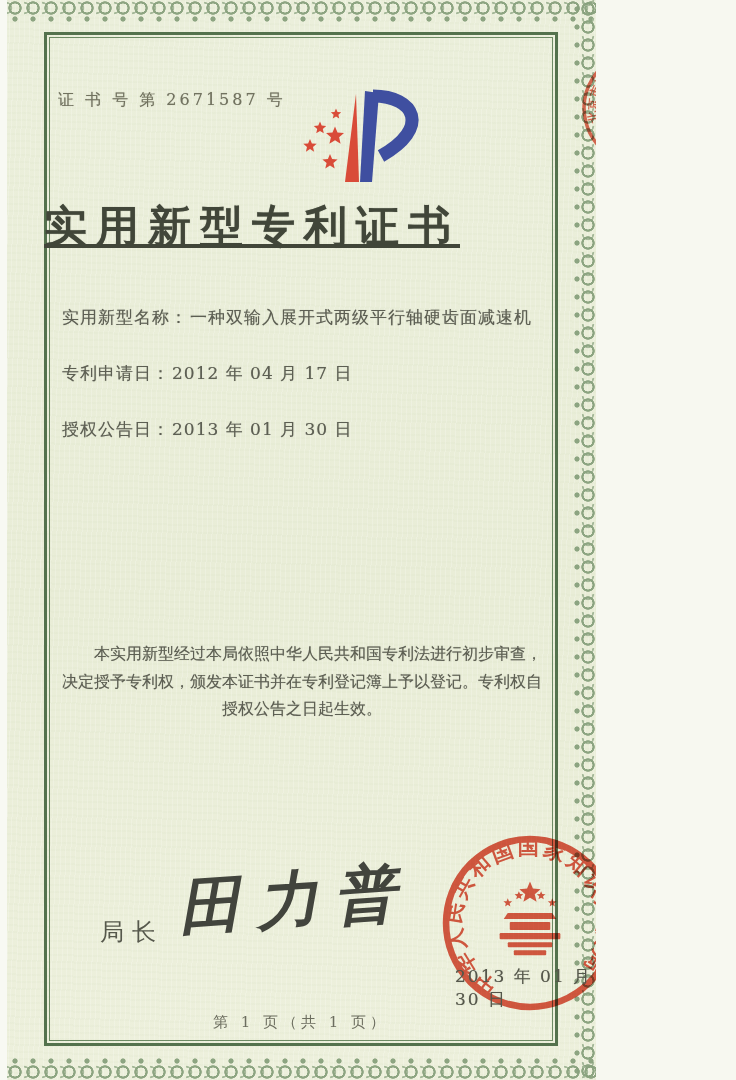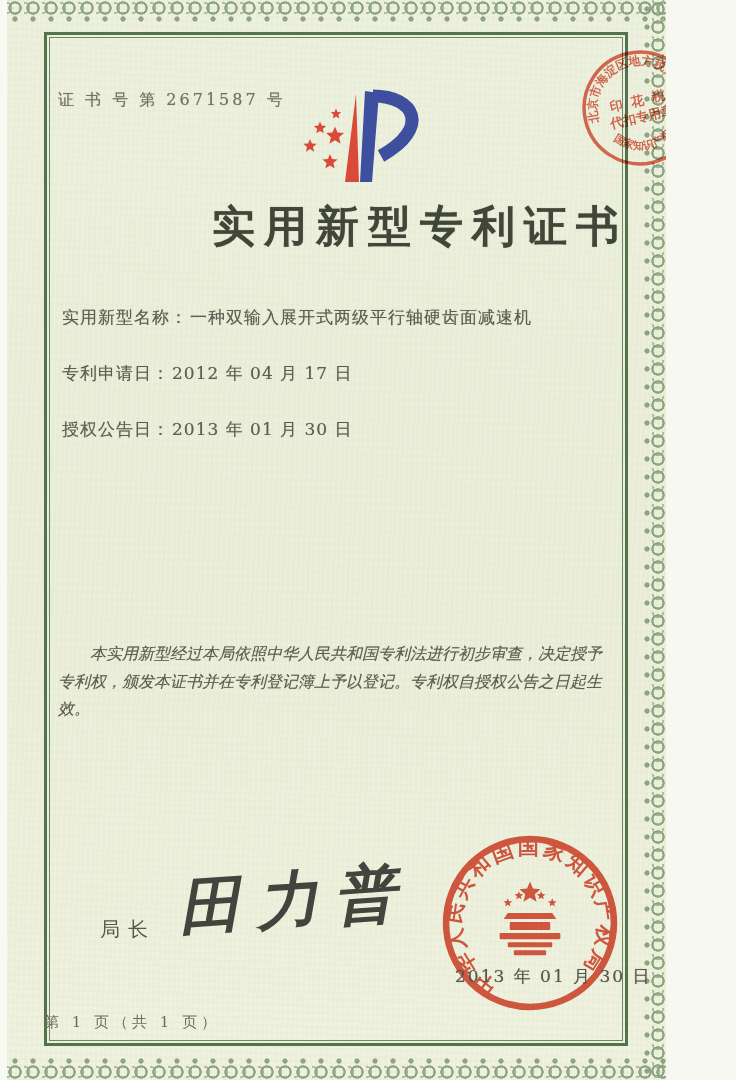--- a/index.html
+++ b/index.html
@@ -1,16 +1,16 @@
 <!DOCTYPE html>
 <html><head>
 <meta charset="utf-8">
 <style>
   html,body{margin:0;padding:0;background:#f7f8f0;}
-  .scan{position:relative;width:666px;height:1080px;overflow:hidden;
+  .scan{position:relative;width:596px;height:1080px;overflow:hidden;
     font-family:"DejaVu Serif","Liberation Serif",serif;
     background:
       repeating-linear-gradient(92deg, rgba(255,255,255,.20) 0 1px, rgba(255,255,255,0) 1px 5px),
       repeating-linear-gradient(2deg, rgba(210,220,190,.12) 0 2px, rgba(255,255,255,0) 2px 7px),
       linear-gradient(180deg,#ebefdb 0%,#e9edd7 55%,#edf0dc 100%);}
   
   .lace{position:absolute;opacity:.95;}
   .lace-top{top:0;left:6px;right:0;height:26px;
     background:
       radial-gradient(circle at 9px 19px,#88a17d 2.2px,rgba(0,0,0,0) 3px),
@@ -30,39 +30,39 @@
       radial-gradient(circle at 18px 0, rgba(0,0,0,0) 4.4px,#a3b797 4.6px 5.8px,rgba(0,0,0,0) 6.6px);
     background-size:26px 18px;}
   .scan-margin-left{position:absolute;left:0;top:0;width:7px;height:100%;background:#f8f9f3;}
   
   .frame{position:absolute;left:44px;top:32px;right:38px;bottom:34px;
     border:3px solid #54724d;}
   .frame-inner{position:absolute;inset:2px;border:1px solid #6d8a64;}
   .printed{color:#5d5f53;text-shadow:0 0 .7px rgba(93,95,83,.55);}
   .cert-no{position:absolute;left:58px;top:90px;font-size:16px;letter-spacing:3px;color:#71725f;
     text-shadow:0 0 .8px rgba(113,114,95,.5);}
-  .title{position:absolute;left:44px;right:38px;top:198px;margin:0;text-align:right;
+  .title{position:absolute;left:44px;right:38px;top:198px;margin:0;text-align:left;
     font-size:43px;font-weight:700;letter-spacing:9px;color:#414639;
-    text-shadow:0 0 .8px rgba(65,70,57,.6);}
+    text-shadow:0 0 .8px rgba(65,70,57,.6);text-decoration:underline;}
   .logo{position:absolute;left:293px;top:86px;}
   .tax-stamp{position:absolute;left:580px;top:48px;transform:rotate(-13deg);opacity:.92;
     mix-blend-mode:multiply;}
   .fields{position:absolute;left:62px;top:306px;right:40px;}
   .field{margin-bottom:33px;font-size:17px;white-space:nowrap;letter-spacing:1px;}
   .flabel{margin-right:2px;}
   .body-text{position:absolute;left:58px;right:50px;top:640px;font-size:16px;line-height:27.5px;
-    font-style:italic;}
+    text-align:center;}
   .body-text p{margin:0;text-indent:2em;}
-  .sig-title{position:absolute;left:100px;top:916px;font-size:20px;letter-spacing:8px;color:#56584c;}
+  .sig-title{position:absolute;left:100px;top:916px;font-size:24px;letter-spacing:8px;color:#56584c;}
   .sig-name{position:absolute;left:178px;top:858px;font-size:62px;font-style:italic;font-weight:600;
     letter-spacing:16px;color:#42443d;transform:rotate(-4deg);white-space:nowrap;}
   .official-seal{position:absolute;left:441px;top:834px;mix-blend-mode:multiply;opacity:.93;}
   .seal-date{position:absolute;left:455px;top:965px;font-size:17px;letter-spacing:2px;color:#55574b;
     z-index:5;text-shadow:0 0 .8px rgba(85,87,75,.5);}
-  .footer{position:absolute;left:44px;right:38px;top:1013px;font-size:15px;
+  .footer{position:absolute;left:44px;right:38px;top:1013px;text-align:center;font-size:15px;
     letter-spacing:4px;color:#6c6d5f;}
   .seal-text{font-family:"DejaVu Serif","Liberation Serif",serif;font-weight:700;}
 </style>
 </head>
 <body>
 
 <div class="scan">
 
   <div class="lace lace-top"></div>
   <div class="lace lace-right"></div>

